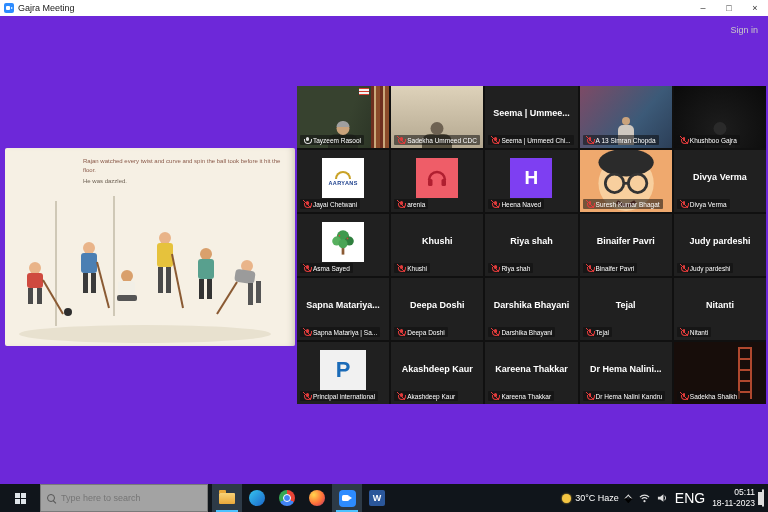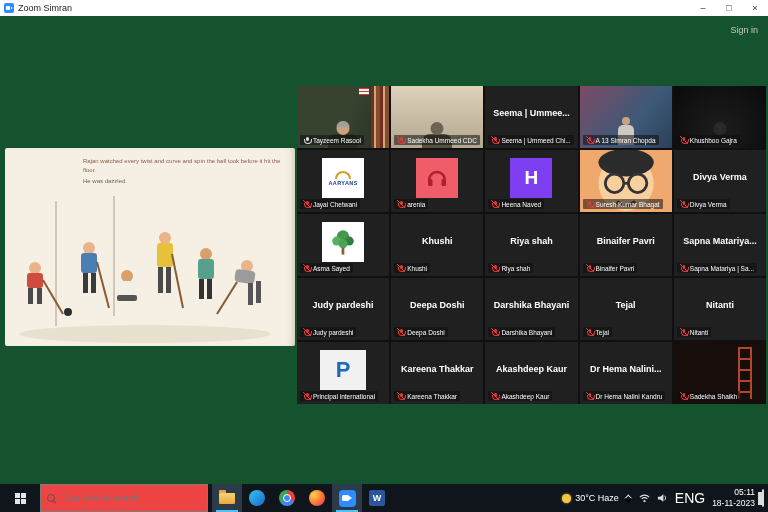--- a/index.html
+++ b/index.html
@@ -11,21 +11,21 @@
   .titlebar { position:absolute; top:0; left:0; right:0; height:16px; background:#ffffff;
     display:flex; align-items:center; padding-left:4px; font-size:9px; color:#222; z-index:5; }
   .titlebar .app-icon { width:10px; height:10px; border-radius:2px; background:#2d8cff; position:relative; margin-right:4px; flex:none;}
   .titlebar .app-icon::before { content:''; position:absolute; left:2px; top:3px; width:4px; height:4px; background:#fff; border-radius:1px;}
   .titlebar .app-icon::after { content:''; position:absolute; left:6.5px; top:3.5px; border-left:2.5px solid #fff; border-top:1.5px solid transparent; border-bottom:1.5px solid transparent;}
   .win-controls { margin-left:auto; display:flex; height:100%; }
   .win-btn { width:26px; height:100%; display:flex; align-items:center; justify-content:center;
     font-size:9px; color:#333; background:none; border:none; }
 
   
-  .meeting { position:absolute; top:16px; left:0; right:0; bottom:28px; background:#14532d; overflow:hidden; }
+  .meeting { position:absolute; top:16px; left:0; right:0; bottom:28px; background:#6d28d9; overflow:hidden; }
   .signin { position:absolute; top:9px; right:10px; font-size:9px; color:#c9c9c9; background:none; border:none; }
 
   
   .shared { position:absolute; left:5px; top:132px; width:290px; height:198px; }
   .page { position:relative; width:100%; height:100%; background:#f6f0e4; border-radius:2px;
     box-shadow:inset -6px 0 8px -6px #b9b2a0; overflow:hidden; }
   .book-text { position:absolute; top:9px; left:78px; right:14px; font-size:6px; line-height:1.55;
     color:#8a5a4a; }
   .book-text .l2 { color:#6e6255; margin-top:1px;}
   .art { position:absolute; left:0; bottom:0; width:290px; height:150px; }
@@ -88,21 +88,21 @@
   .logo-word { font-size:5.5px; font-weight:700; color:#1a3e8c; letter-spacing:.4px; }
   .cartoon { position:absolute; inset:0; }
   .cartoon svg, .treebox svg, .avatar.pink svg { display:block; }
 
   
   .taskbar { position:absolute; left:0; right:0; bottom:0; height:28px; background:#10151b;
     display:flex; align-items:center; z-index:6; }
   .start { width:40px; height:28px; display:flex; align-items:center; justify-content:center; background:none; border:none;}
   .winlogo { display:grid; grid-template-columns:5px 5px; grid-template-rows:5px 5px; gap:1px; }
   .winlogo i { background:#dfe5ea; }
-  .searchbox { width:168px; height:28px; background:#ef4444; display:flex; align-items:center;
+  .searchbox { width:168px; height:28px; background:#a3a3a3; display:flex; align-items:center;
     padding:0 6px; gap:5px; border:1px solid #7a7a7a; }
   .search-glyph { position:relative; width:9px; height:9px; flex:none;}
   .search-glyph::before { content:''; position:absolute; left:0; top:0; width:6px; height:6px;
     border:1.4px solid #555; border-radius:50%; }
   .search-glyph::after { content:''; position:absolute; left:6px; top:6px; width:3.5px; height:1.4px;
     background:#555; transform:rotate(45deg); transform-origin:left center; }
   .searchbox input { border:none; outline:none; font-size:9px; color:#333; width:130px;
     font-family:"Liberation Sans", sans-serif; background:transparent; }
   .tb-icons { display:flex; height:28px; margin-left:4px; }
   .tb-app { width:30px; height:28px; display:flex; align-items:center; justify-content:center;
@@ -140,21 +140,21 @@
   .notif-glyph { width:13px; height:10px; border:1px solid #ddd; border-radius:1px; position:relative; }
   .notif-glyph::after { content:''; position:absolute; right:1.5px; top:1.5px; bottom:1.5px; width:4px; background:#ddd; }
 </style>
 </head>
 <body>
 
 <div class="screen">
 
   <div class="titlebar">
     <span class="app-icon"></span>
-    <span>Zoom Simran</span>
+    <span>Gajra Meeting</span>
     <div class="win-controls">
       <button class="win-btn">–</button>
       <button class="win-btn">□</button>
       <button class="win-btn">×</button>
     </div>
   </div>
 
   <div class="meeting">
     <button class="signin">Sign in</button>
 
@@ -348,36 +348,36 @@
 
       <div class="tile">
         <div class="center-name">Binaifer Pavri</div>
         <div class="label">
           <span class="mic"></span>
           <span>Binaifer Pavri</span>
         </div>
       </div>
 
       <div class="tile">
+        <div class="center-name">Judy pardeshi</div>
+        <div class="label">
+          <span class="mic"></span>
+          <span>Judy pardeshi</span>
+        </div>
+      </div>
+
+      <div class="tile">
         <div class="center-name">Sapna  Matariya...</div>
         <div class="label">
           <span class="mic"></span>
           <span>Sapna Matariya | Sa...</span>
         </div>
       </div>
 
       <div class="tile">
-        <div class="center-name">Judy pardeshi</div>
-        <div class="label">
-          <span class="mic"></span>
-          <span>Judy pardeshi</span>
-        </div>
-      </div>
-
-      <div class="tile">
         <div class="center-name">Deepa Doshi</div>
         <div class="label">
           <span class="mic"></span>
           <span>Deepa Doshi</span>
         </div>
       </div>
 
       <div class="tile">
         <div class="center-name">Darshika Bhayani</div>
         <div class="label">
@@ -404,32 +404,32 @@
 
       <div class="tile">
         <div class="avatar lightbox">P</div>
         <div class="label">
           <span class="mic"></span>
           <span>Principal international</span>
         </div>
       </div>
 
       <div class="tile">
+        <div class="center-name">Akashdeep Kaur</div>
+        <div class="label">
+          <span class="mic"></span>
+          <span>Akashdeep Kaur</span>
+        </div>
+      </div>
+
+      <div class="tile">
         <div class="center-name">Kareena Thakkar</div>
         <div class="label">
           <span class="mic"></span>
           <span>Kareena Thakkar</span>
-        </div>
-      </div>
-
-      <div class="tile">
-        <div class="center-name">Akashdeep Kaur</div>
-        <div class="label">
-          <span class="mic"></span>
-          <span>Akashdeep Kaur</span>
         </div>
       </div>
 
       <div class="tile">
         <div class="center-name">Dr  Hema  Nalini...</div>
         <div class="label">
           <span class="mic"></span>
           <span>Dr Hema Nalini Kandru</span>
         </div>
       </div>

